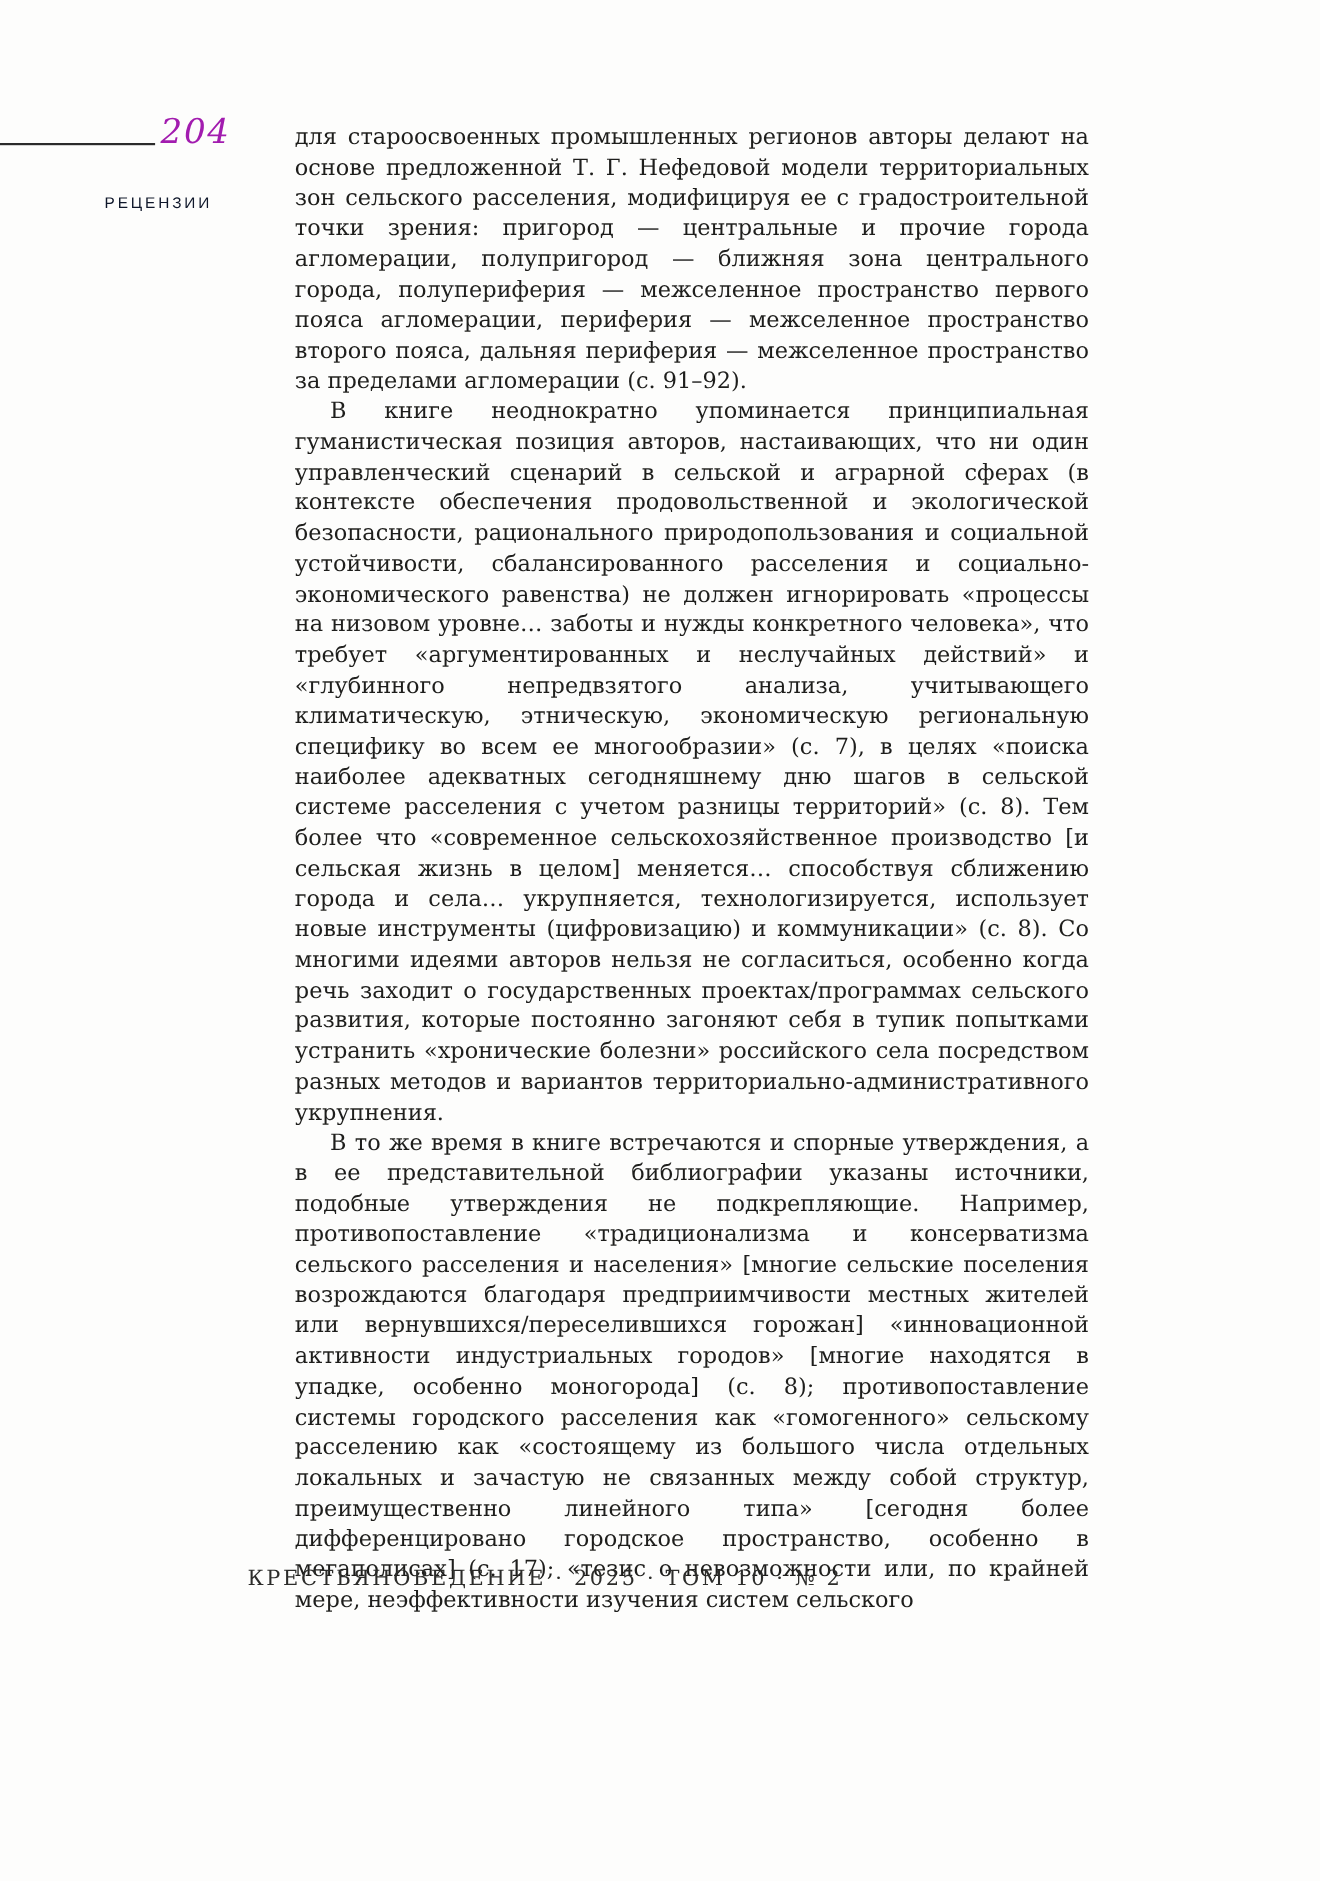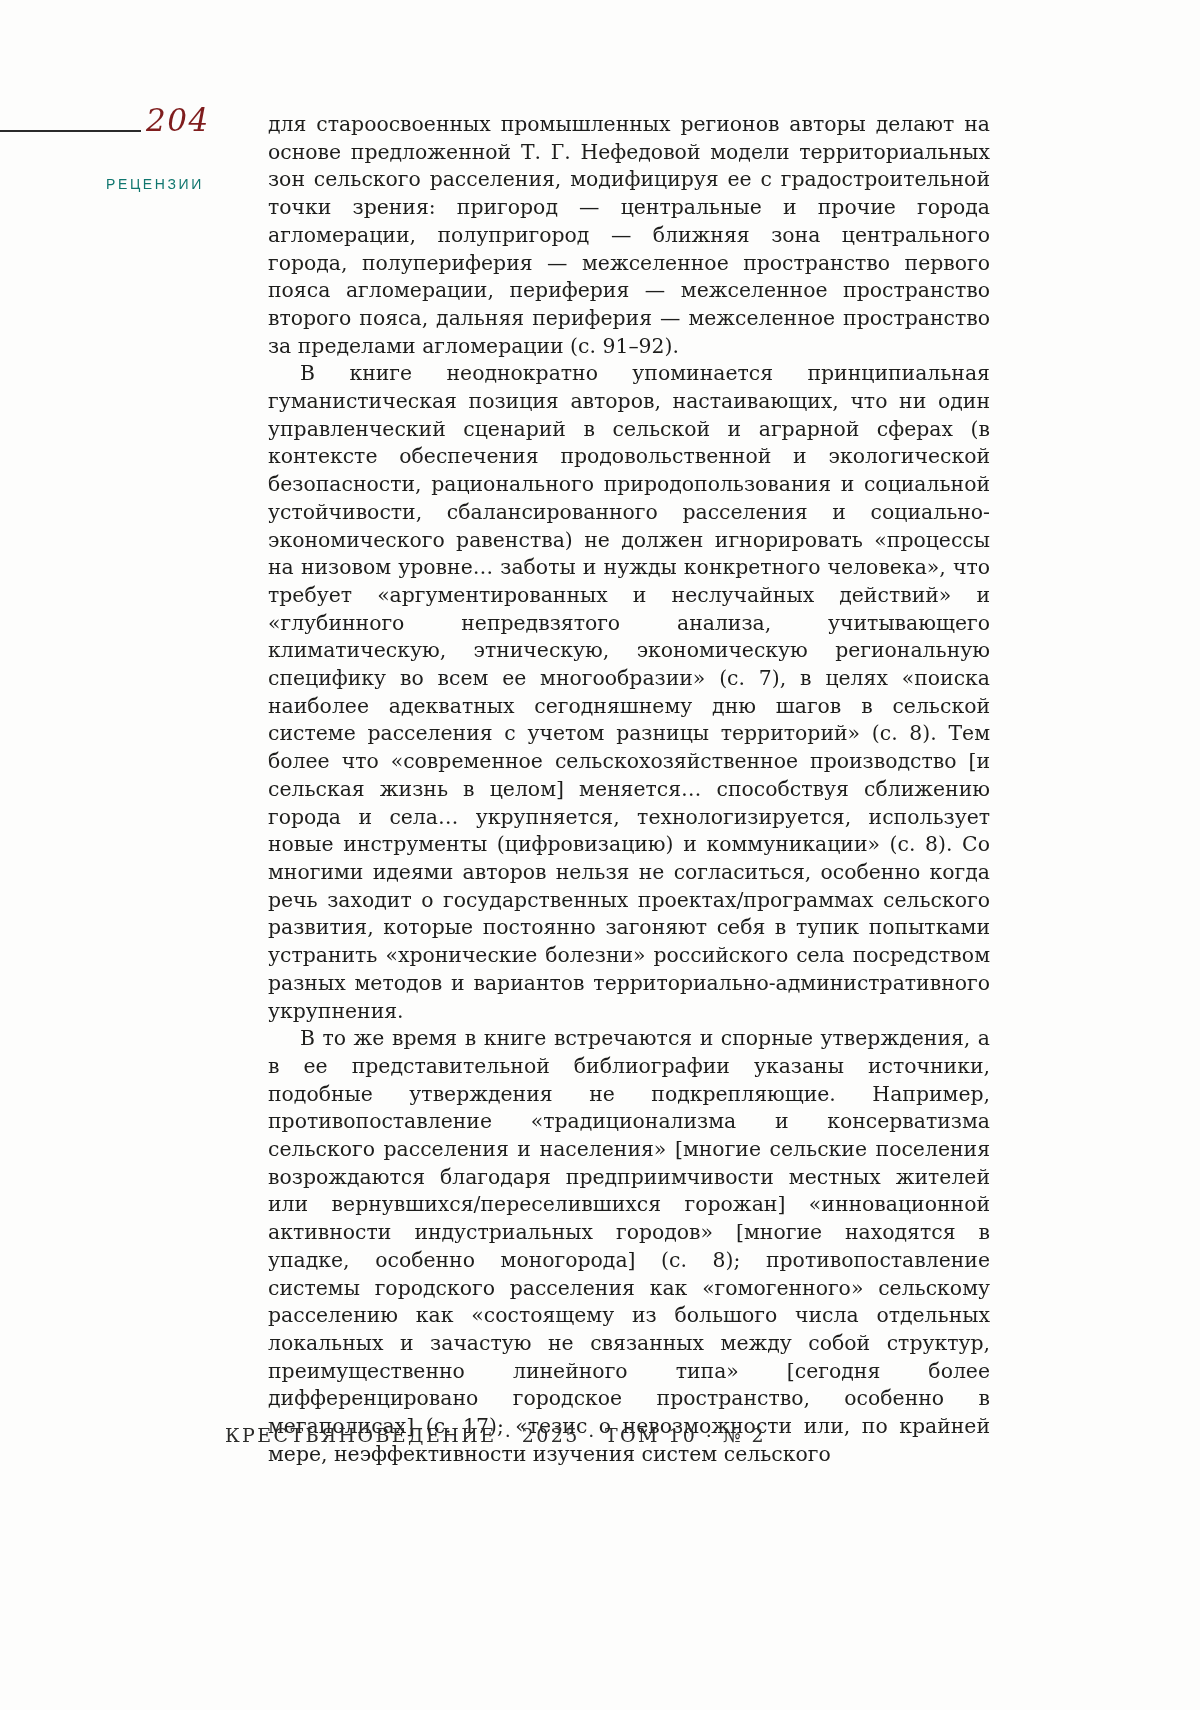--- a/index.html
+++ b/index.html
@@ -28,30 +28,30 @@
     height: 2px;
     background: #2b2b2b;
   }
   .page-number {
     position: absolute;
     left: 146px;
     top: 102px;
     font-style: italic;
     font-size: 31px;
     letter-spacing: 1.5px;
-    color: #7f1d1d;
+    color: #a21caf;
   }
   .section-label {
     position: absolute;
-    left: 106px;
+    left: 95px;
     top: 176px;
     font-family: "Liberation Sans", sans-serif;
     font-size: 14px;
     letter-spacing: 2.6px;
-    color: #0f766e;
+    color: #0f172a;
   }
   .text-block {
     position: absolute;
     left: 225px;
     top: 111px;
     width: 722px;
     font-size: 20.4px;
     line-height: 27.7px;
     text-align: justify;
     -webkit-hyphens: auto;

